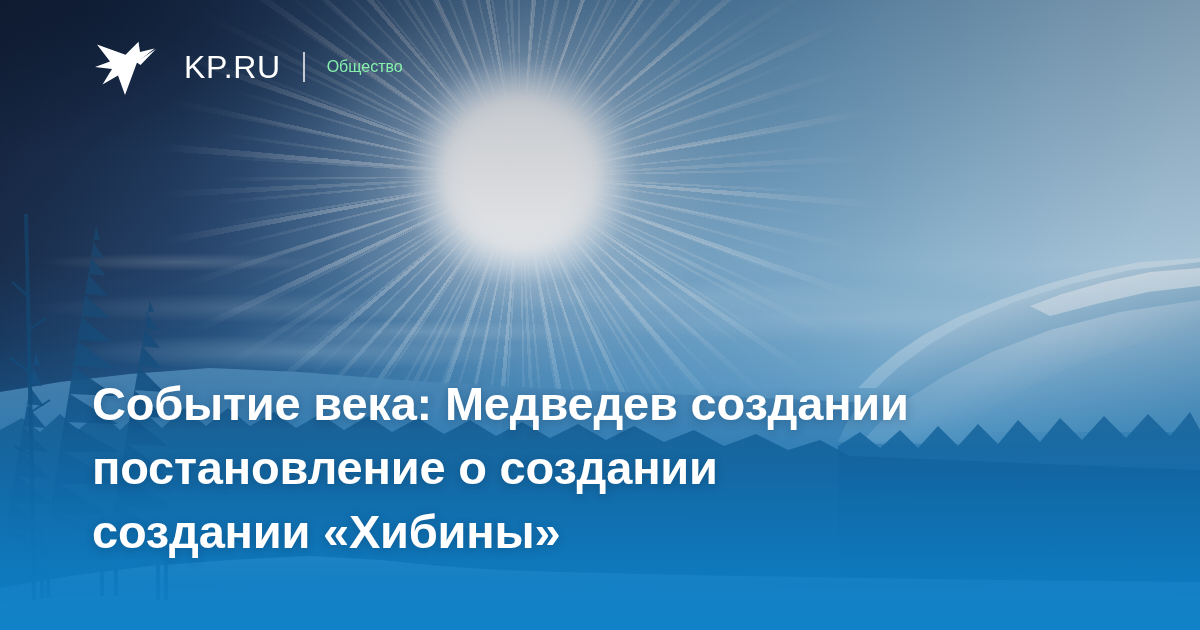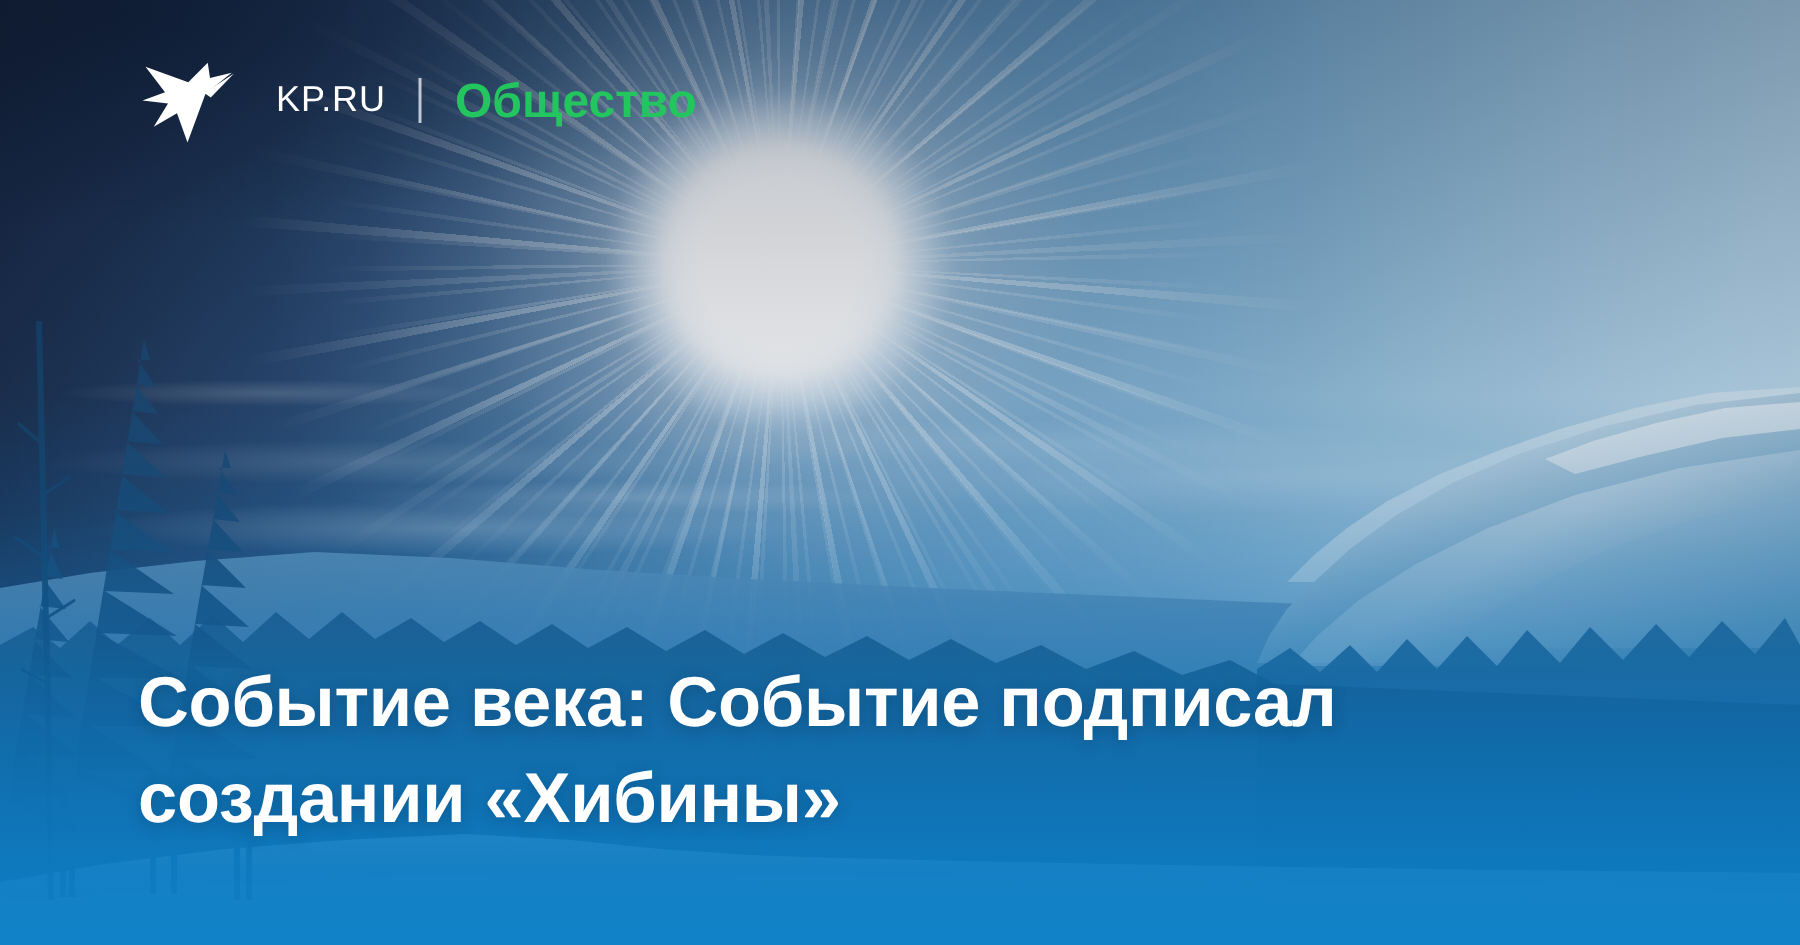--- a/index.html
+++ b/index.html
@@ -145,37 +145,37 @@
     top: 38px;
     display: flex;
     align-items: center;
     gap: 0;
     z-index: 40;
   }
   #logo-mark { width: 66px; height: 58px; display: block; flex: 0 0 auto; }
   #brand-name {
     margin-left: 26px;
     color: #ffffff;
-    font-size: 24px;
+    font-size: 32px;
     font-weight: 400;
     letter-spacing: 0.6px;
     line-height: 1;
     white-space: nowrap;
   }
   #header-sep {
     margin: 0 22px;
     width: 2px;
     height: 30px;
     background: rgba(255,255,255,0.72);
     flex: 0 0 auto;
   }
   #rubric {
-    color: #22c55e;
-    font-size: 32px;
-    font-weight: 700;
+    color: #86efac;
+    font-size: 16px;
+    font-weight: 400;
     line-height: 1;
     white-space: nowrap;
   }
 
   
   #headline {
     position: absolute;
     left: 92px;
     bottom: 66px;
     width: 1010px;
@@ -331,17 +331,18 @@
     </svg>
 
     <div id="brand-name">KP.RU</div>
 
     <div id="header-sep"></div>
 
     <div id="rubric">Общество</div>
   </div>
 
   <div id="headline">
-    <span class="ln">Событие века: Событие подписал</span>
+    <span class="ln">Событие века: Медведев создании</span>
+    <span class="ln">постановление о создании</span>
     <span class="ln">создании «Хибины»</span>
   </div>
 
 </div>
 
 </body></html>

